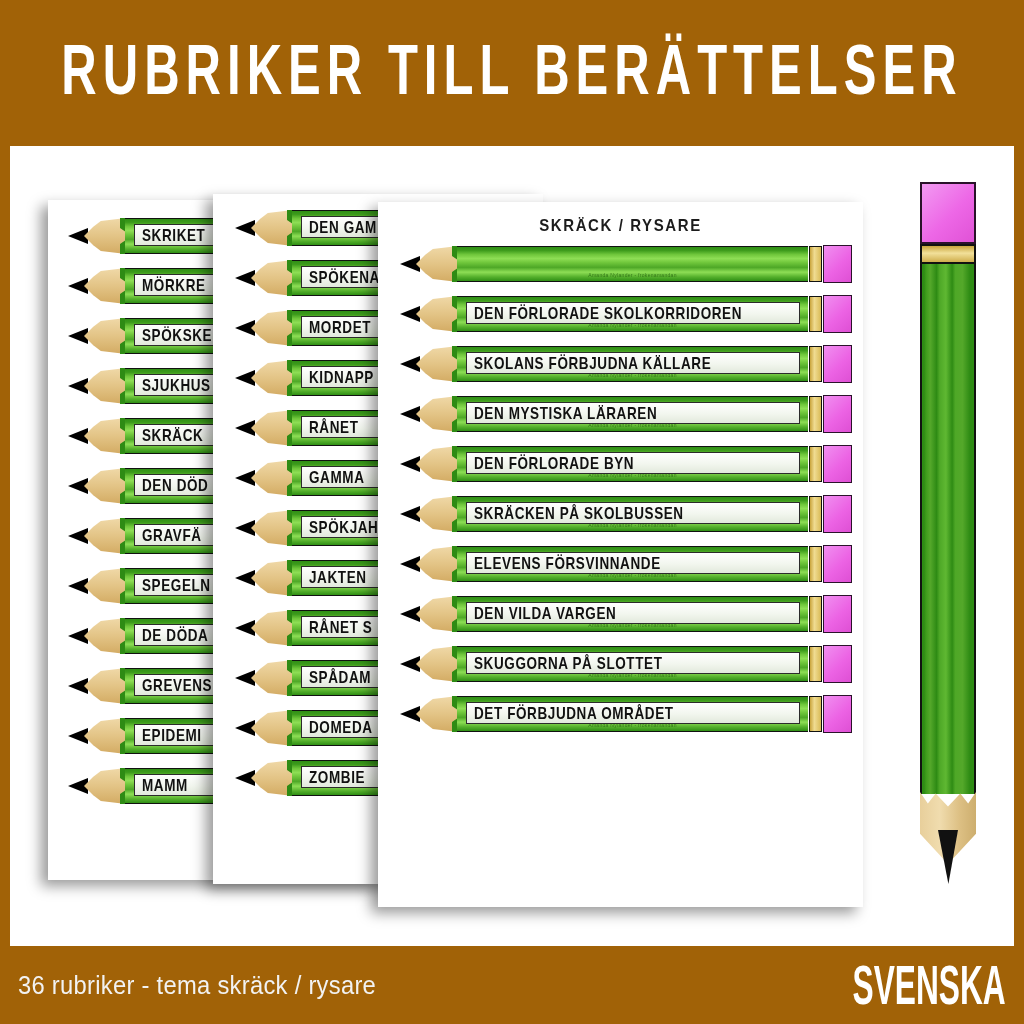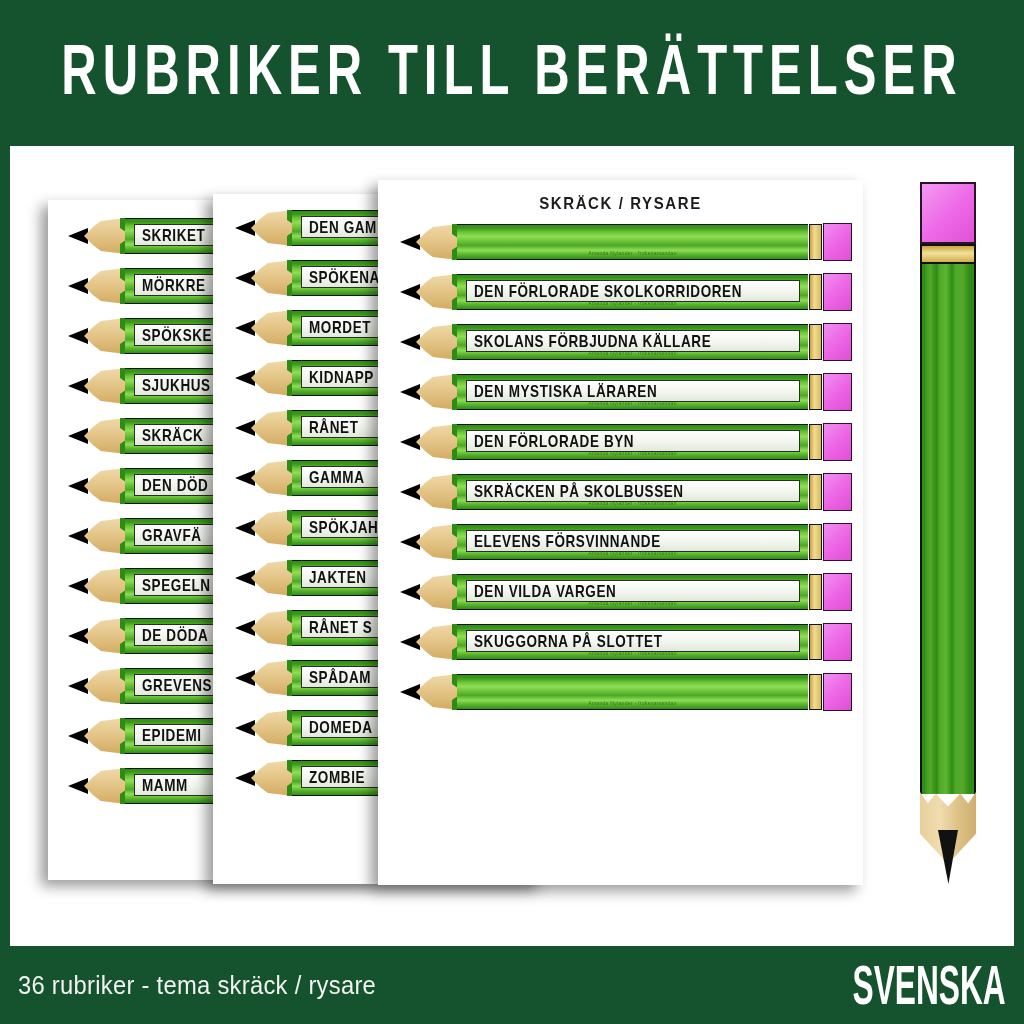--- a/index.html
+++ b/index.html
@@ -2,21 +2,21 @@
 <html><head>
 <meta charset="utf-8">
 <style>
   html,body{margin:0;padding:0;}
   body{
     width:1024px;height:1024px;
     background:#000;
     font-family:"Liberation Sans", sans-serif;
     overflow:hidden;
   }
-  .poster{position:relative;width:1024px;height:1024px;background:#14532d;}
+  .poster{position:relative;width:1024px;height:1024px;background:#a16207;}
 
   
   .title-bar{
     position:absolute;left:0;top:0;width:1024px;height:140px;
     display:flex;align-items:center;justify-content:center;
   }
   .title-text{
     color:#fff;
     font-family:"Liberation Sans Narrow","Liberation Sans",sans-serif;
     font-size:57px;
@@ -37,21 +37,21 @@
 
   
   .sheet{
     position:absolute;
     background:#fff;
     box-shadow:-7px 6px 13px rgba(0,0,0,0.40);
     overflow:hidden;
   }
   .sheet-back  {left:38px; top:54px;  width:330px; height:680px;}
   .sheet-mid   {left:203px;top:48px;  width:330px; height:690px;}
-  .sheet-front {left:368px;top:34px;  width:485px; height:705px;}
+  .sheet-front {left:368px;top:56px;  width:485px; height:705px;}
 
   .sheet-header{
     text-align:center;
     font-family:"Liberation Sans Narrow","Liberation Sans",sans-serif;
     font-weight:700;
     font-size:15px;
     letter-spacing:1.6px;
     color:#1c1c1c;
     margin-top:14px;
     transform:scaleY(1.15);
@@ -616,20 +616,23 @@
             <div class="ferrule"></div>
             <div class="eraser"></div>
           </div>
           <div class="pencil">
             <div class="tip"></div>
             <div class="wood"></div>
             <div class="notch"></div>
             <div class="barrel">
               <span class="credit">Amanda Nylander - frokenamandan</span>
             </div>
+            <div class="label">
+              <span class="label-text">DET FÖRBJUDNA OMRÅDET</span>
+            </div>
             <div class="ferrule"></div>
             <div class="eraser"></div>
           </div>
         </div>
     </div>
 
     <div class="big-pencil">
       <div class="bp-eraser"></div>
       <div class="bp-ferrule"></div>
       <div class="bp-barrel"></div>

